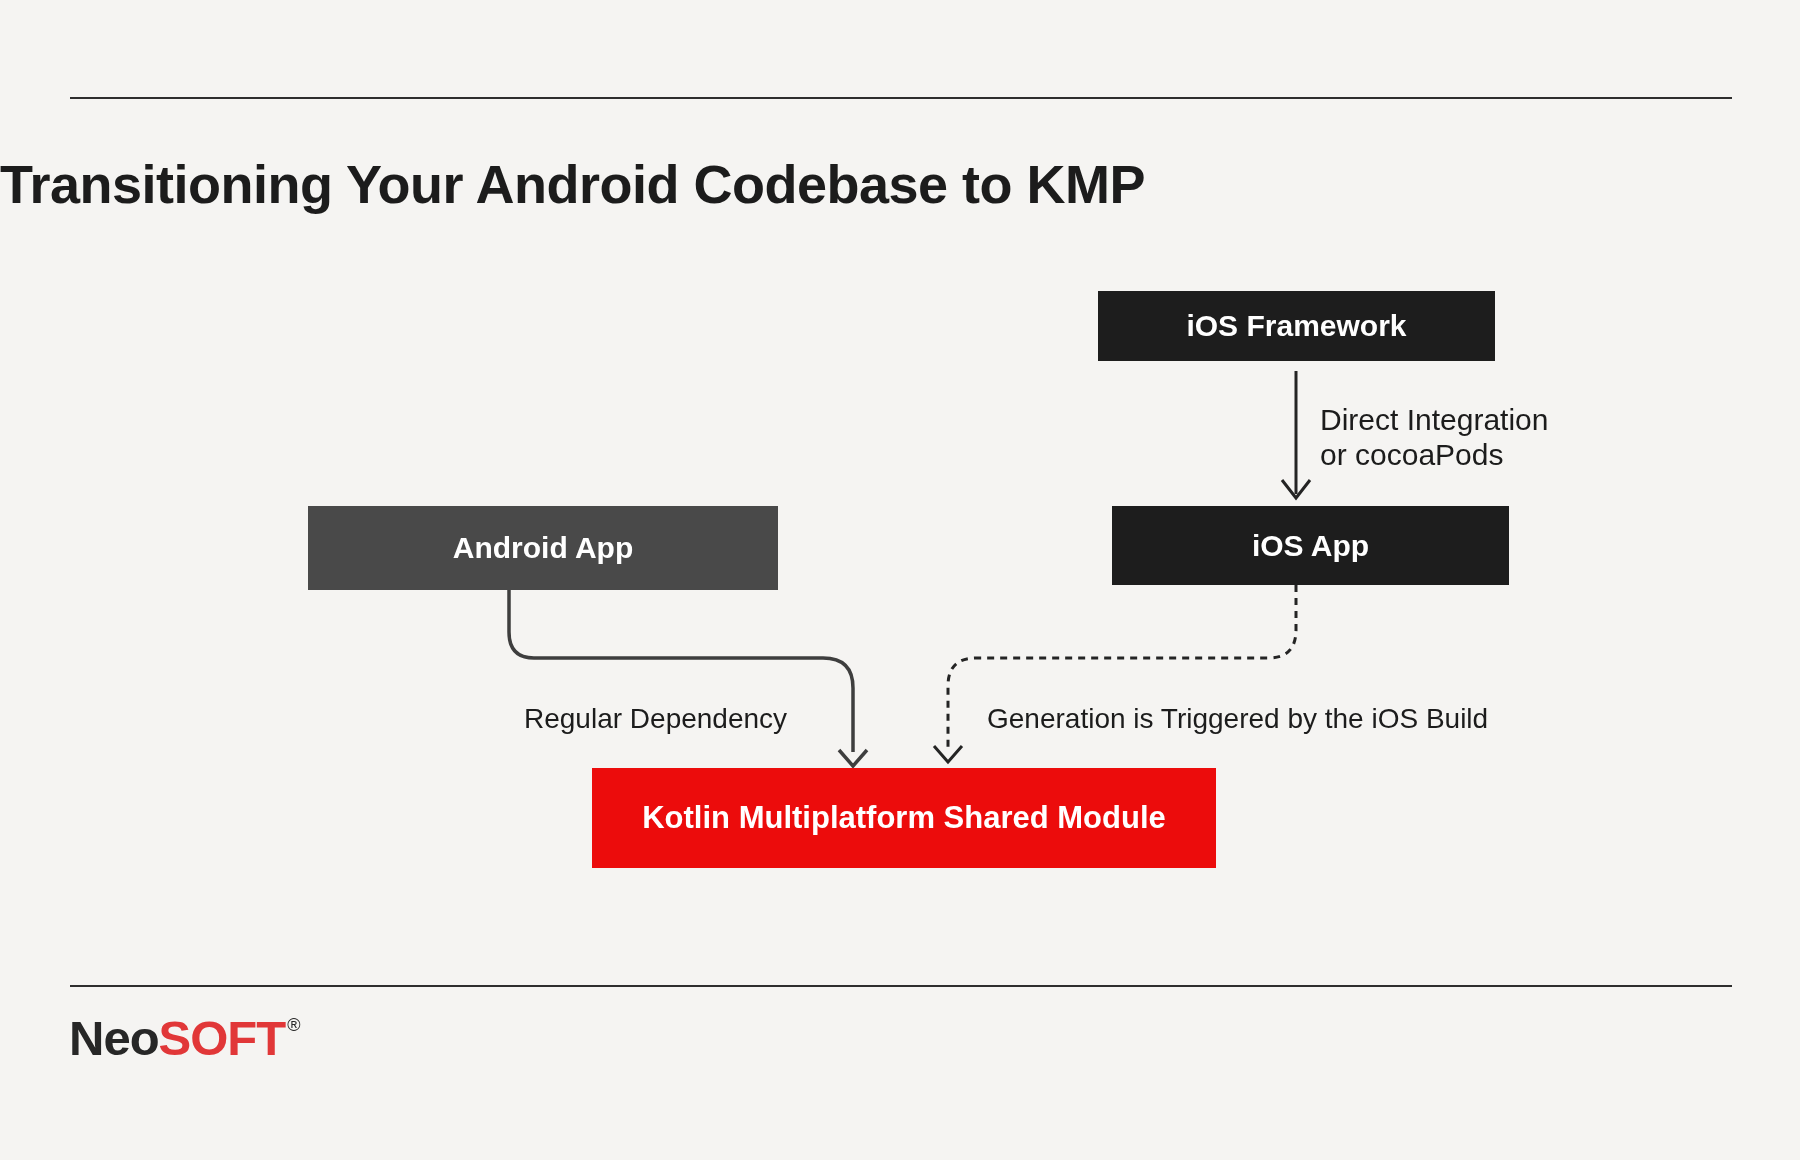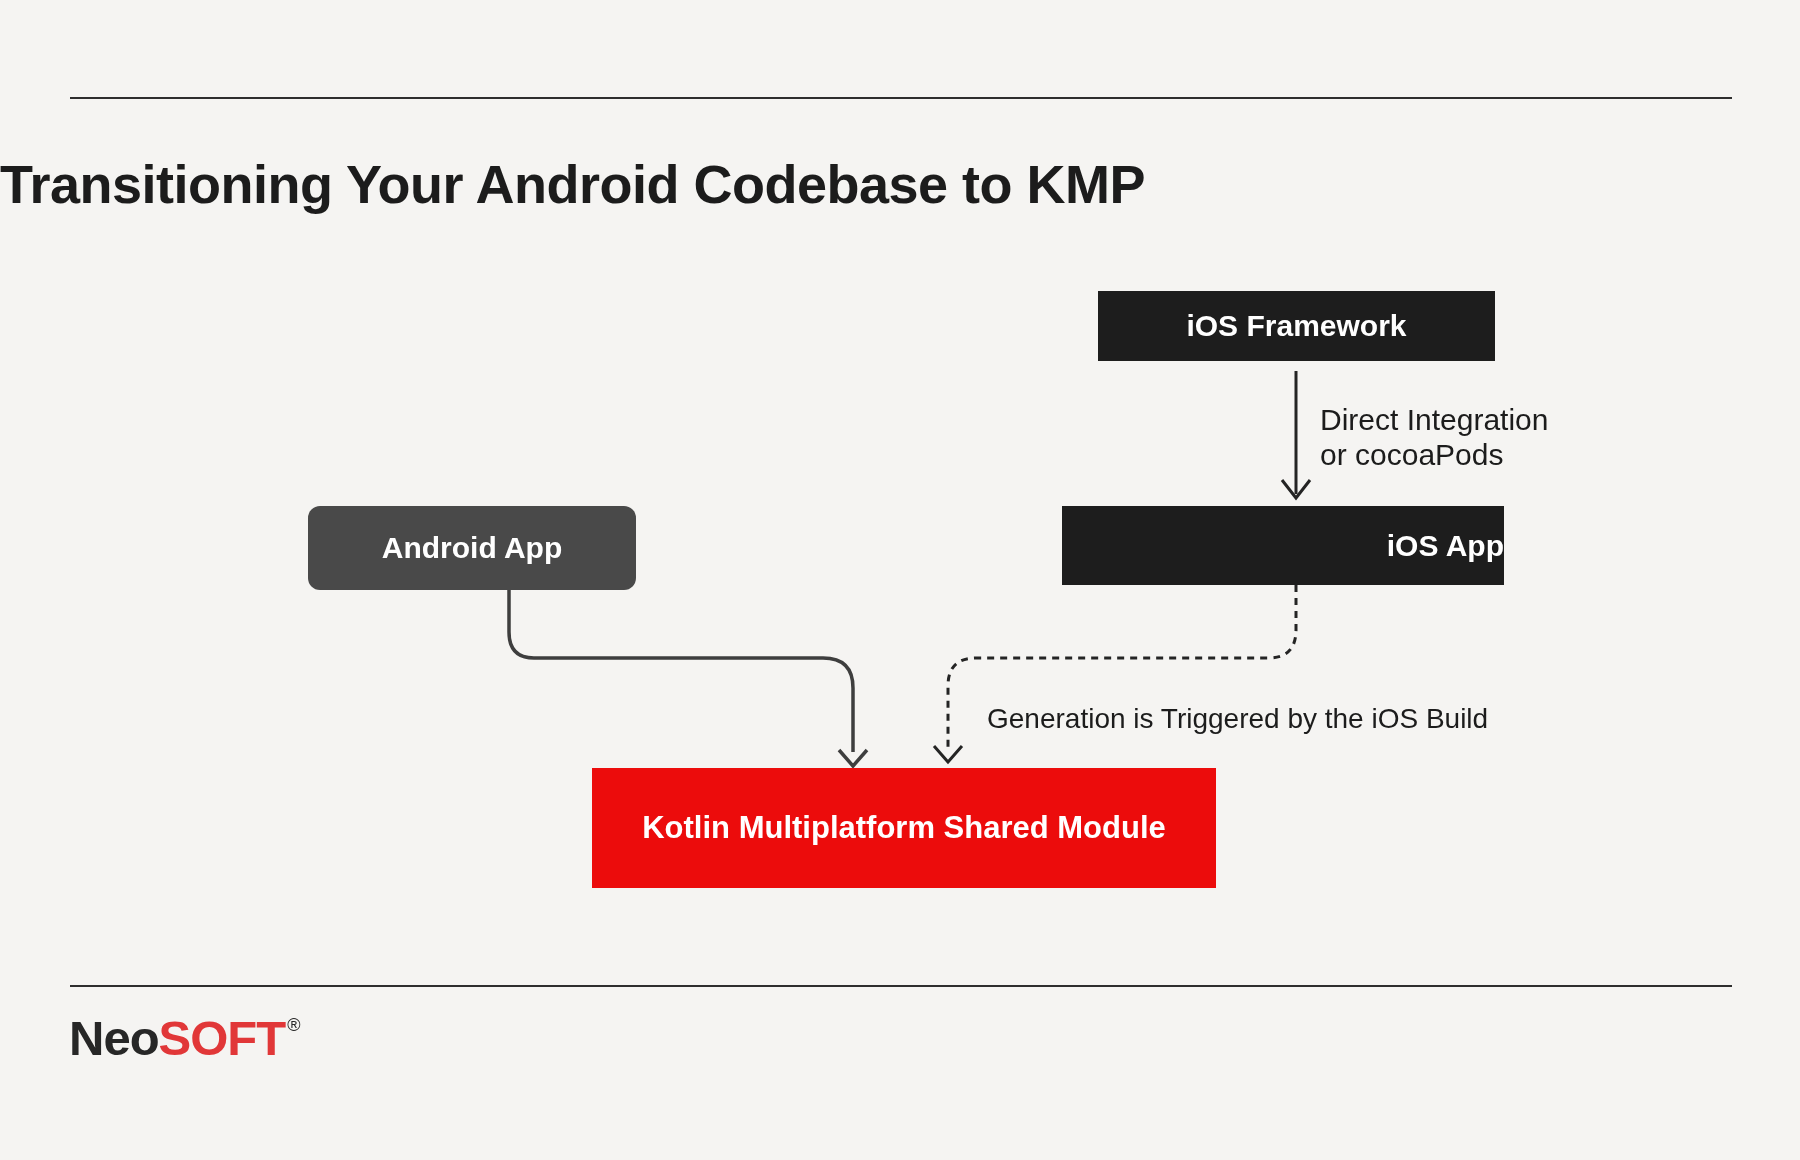--- a/index.html
+++ b/index.html
@@ -37,23 +37,23 @@
     position: absolute;
     display: flex;
     align-items: center;
     justify-content: center;
     color: var(--box-text, #FFFFFF);
     font-weight: 600;
     font-size: 30px;
     text-align: center;
   }
   .node.ios-framework { left: 1098px; top: 291px; width: 397px; height: 70px;  background: var(--box-dark, #1D1D1D); }
-  .node.android-app   { left: 308px;  top: 506px; width: 328px; height: 84px;  background: var(--box-gray, #494949); border-radius: 12px; }
-  .node.ios-app       { left: 1062px; top: 506px; width: 442px; height: 79px;  background: var(--box-dark, #1D1D1D); justify-content: flex-end; }
-  .node.kmp-module    { left: 592px;  top: 768px; width: 624px; height: 120px; background: var(--box-red, #EC0C0C); font-size: 31px; font-weight: 700; }
+  .node.android-app   { left: 308px;  top: 506px; width: 470px; height: 84px;  background: var(--box-gray, #494949); }
+  .node.ios-app       { left: 1112px; top: 506px; width: 397px; height: 79px;  background: var(--box-dark, #1D1D1D); }
+  .node.kmp-module    { left: 592px;  top: 768px; width: 624px; height: 100px; background: var(--box-red, #EC0C0C); font-size: 31px; font-weight: 700; }
 
   .connectors {
     position: absolute;
     left: 0; top: 0;
     width: 1800px; height: 1160px;
   }
   .stroke-gray {
     stroke: var(--line-gray, #3E3E3E);
     stroke-width: 3.5;
     fill: none;
@@ -134,20 +134,21 @@
     <span>iOS App</span>
   </div>
 
   <div class="node kmp-module">
     <span>Kotlin Multiplatform Shared Module</span>
   </div>
 
   <div class="edge-label direct-integration">Direct Integration
 or cocoaPods</div>
 
+  <div class="edge-label regular-dependency">Regular Dependency</div>
 
   <div class="edge-label generation-trigger">Generation is Triggered by the iOS Build</div>
 
   <div class="rule bottom"></div>
 
   <div class="logo">
     <span class="neo">Neo</span><span class="soft">SOFT</span><span class="reg">®</span>
   </div>
 
 </div>

